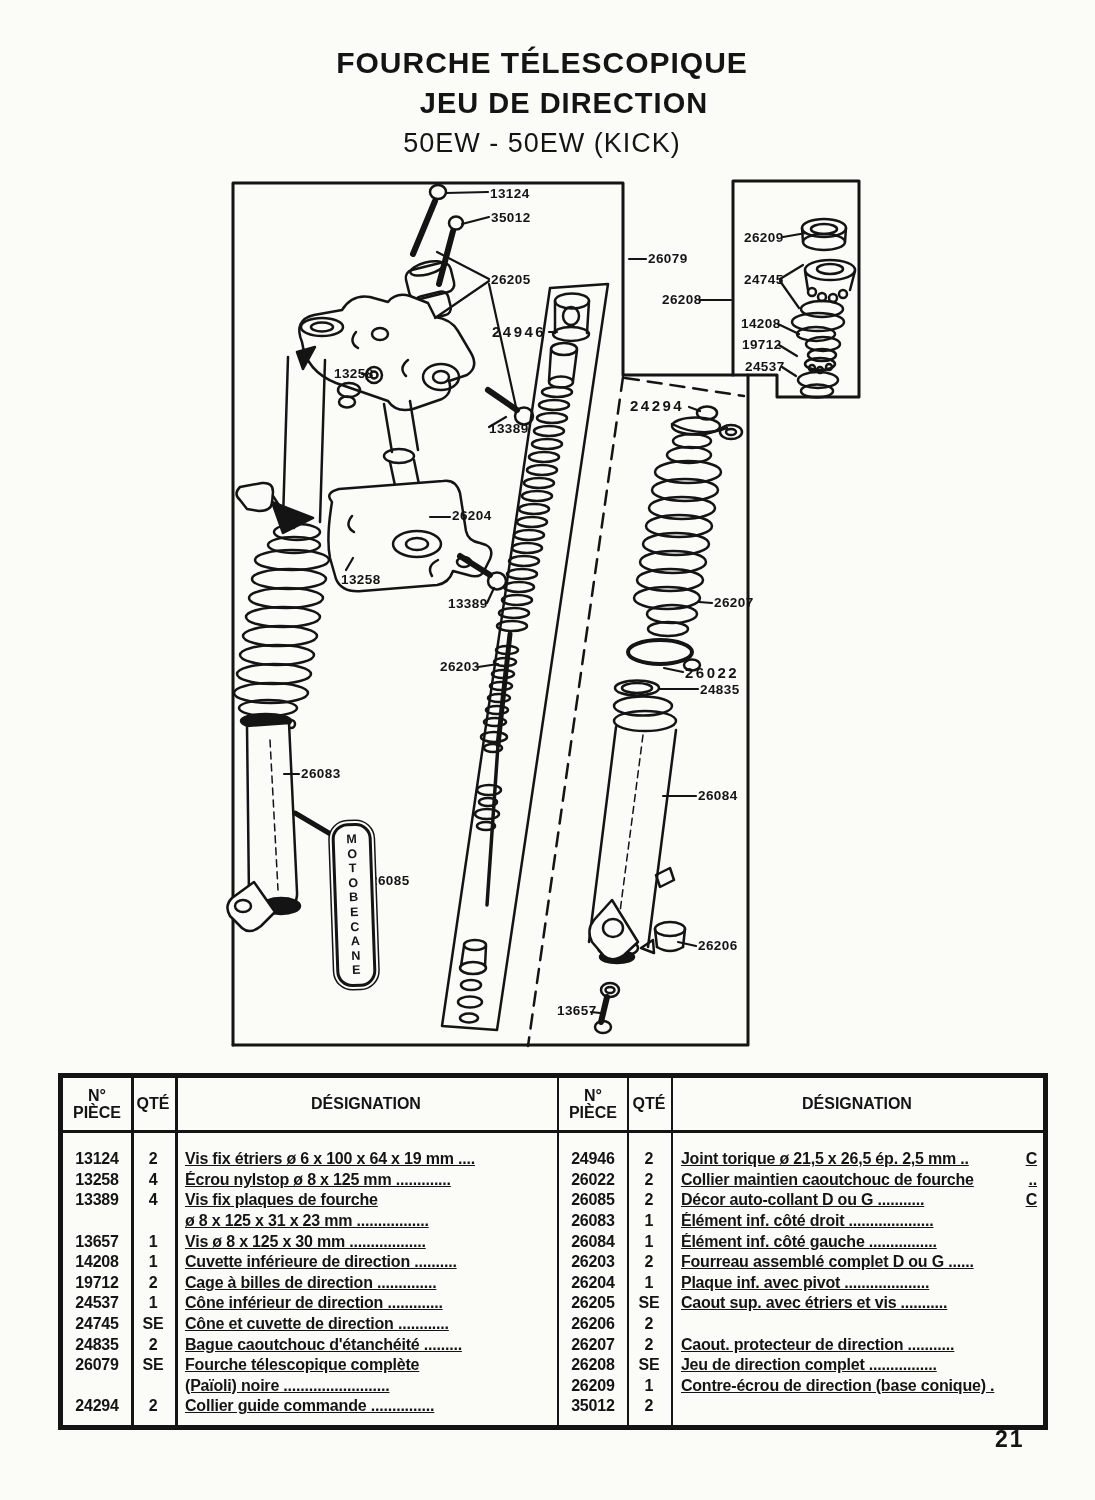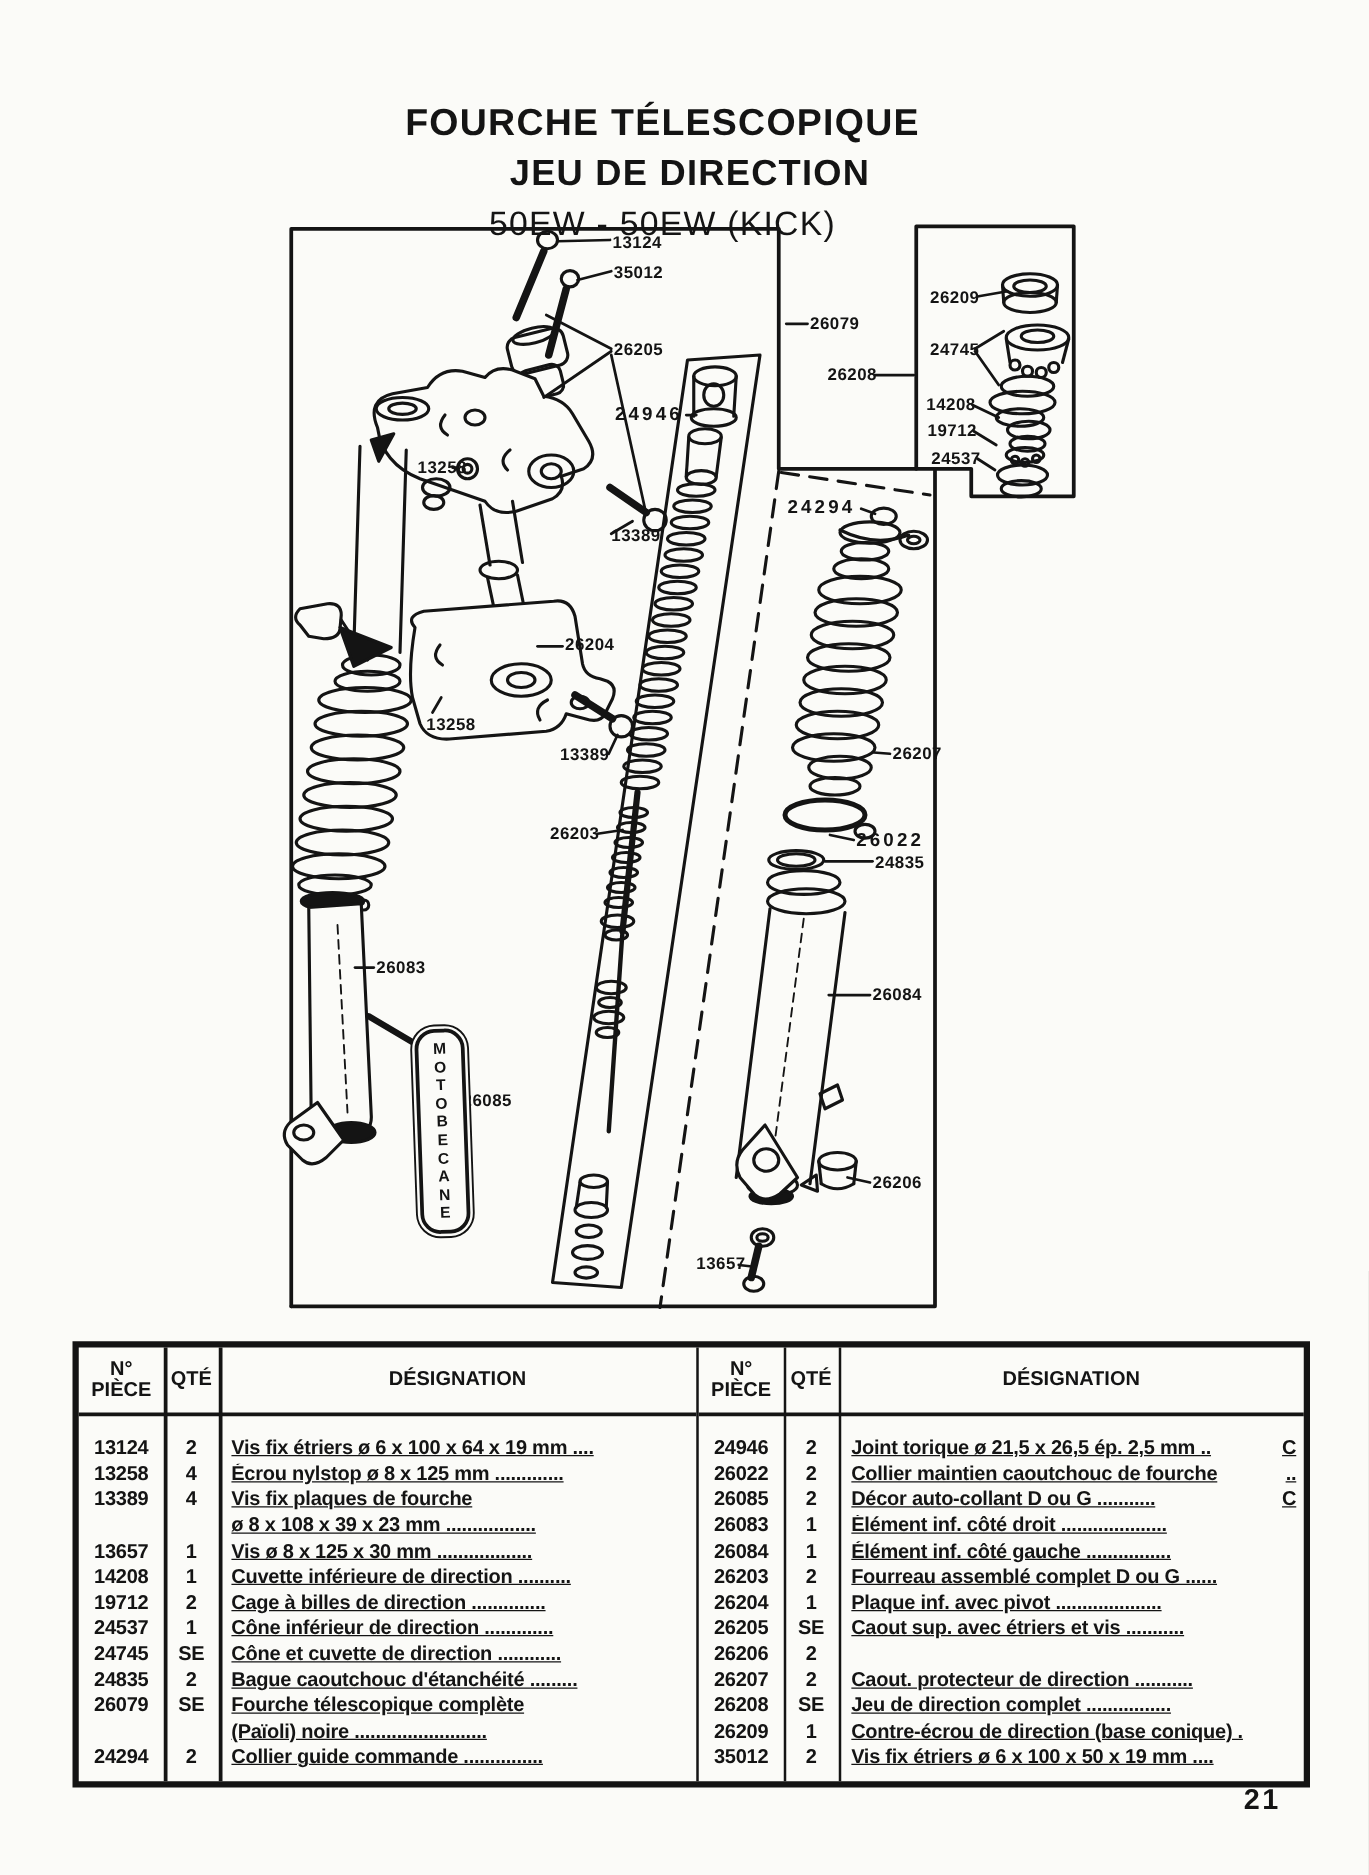--- a/index.html
+++ b/index.html
@@ -1,19 +1,19 @@
 <!DOCTYPE html>
 <html><head>
 <meta charset="utf-8">
 <style>
   html,body{margin:0;padding:0;background:#d8d8d4;}
   .page{position:relative;width:1095px;height:1500px;background:#fbfbf8;
         font-family:"Liberation Sans",sans-serif;color:#141414;overflow:hidden;}
   
-  .title-block{position:absolute;top:46px;left:0;width:1060px;text-align:center;margin-top:36px;}
+  .title-block{position:absolute;top:46px;left:12px;width:1060px;text-align:center;}
   .t1{font-size:30px;font-weight:bold;letter-spacing:1px;}
   .t2{font-size:29px;font-weight:bold;margin-top:7px;letter-spacing:1px;padding-left:44px;}
   .t3{font-size:27px;font-weight:normal;margin-top:8px;letter-spacing:1px;}
   
   svg.diagram{position:absolute;left:0;top:0;}
   .callout{position:absolute;font-size:13.5px;font-weight:bold;letter-spacing:.4px;white-space:nowrap;}
   .callout.big{font-size:15px;letter-spacing:2.5px;}
   .sticker{position:absolute;left:334px;top:823px;width:34px;height:158px;
            border:3px solid #141414;border-radius:16px;background:#fbfbf8;
            box-shadow:0 0 0 2px #fbfbf8,0 0 0 3.5px #141414;
@@ -367,21 +367,21 @@
             <div class="c-piece">13389</div>
             <div class="c-qty">4</div>
             <div class="c-des">
               <span class="txt">Vis fix plaques de fourche</span>
             </div>
           </div>
           <div class="trow">
             <div class="c-piece"></div>
             <div class="c-qty"></div>
             <div class="c-des">
-              <span class="txt">ø 8 x 108 x 39 x 23 mm .................</span>
+              <span class="txt">ø 8 x 125 x 31 x 23 mm .................</span>
             </div>
           </div>
           <div class="trow">
             <div class="c-piece">13657</div>
             <div class="c-qty">1</div>
             <div class="c-des">
               <span class="txt">Vis ø 8 x 125 x 30 mm ..................</span>
             </div>
           </div>
           <div class="trow">
@@ -534,22 +534,19 @@
           <div class="trow">
             <div class="c-piece">26209</div>
             <div class="c-qty">1</div>
             <div class="c-des">
               <span class="txt">Contre-écrou de direction (base conique) .</span>
             </div>
           </div>
           <div class="trow">
             <div class="c-piece">35012</div>
             <div class="c-qty">2</div>
-            <div class="c-des">
-              <span class="txt">Vis fix étriers ø 6 x 100 x 50 x 19 mm ....</span>
-            </div>
           </div>
         </div>
     </div>
   </div>
 
   <div class="page-num">21</div>
 </div>
 
 </body></html>

